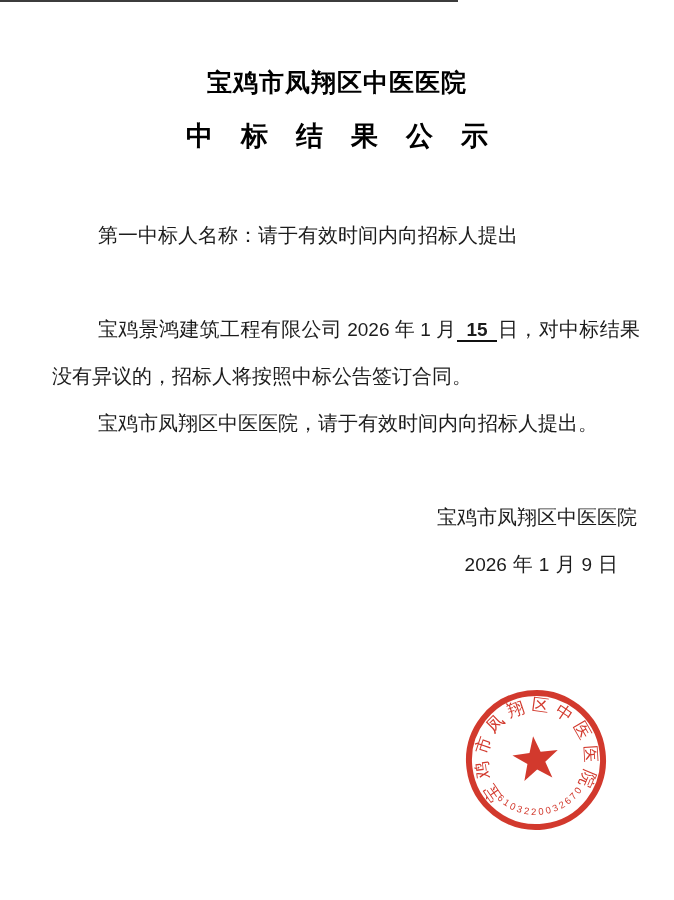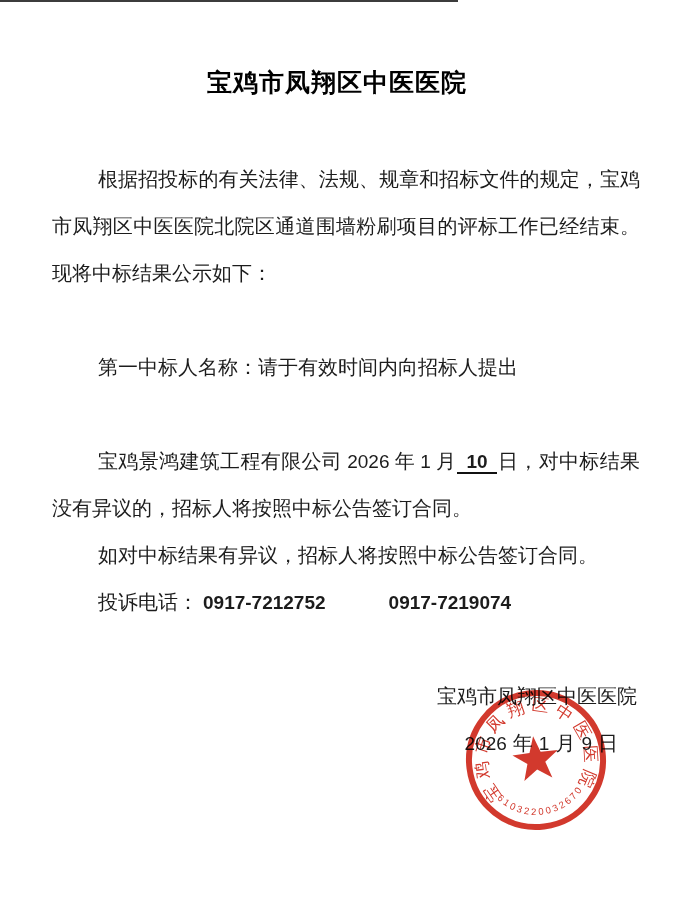--- a/index.html
+++ b/index.html
@@ -88,32 +88,31 @@
   }
 </style>
 </head>
 <body>
 
 <main class="page">
 
   <div class="scan-line"></div>
 
   <h1 class="title">宝鸡市凤翔区中医医院</h1>
+  <h2 class="subtitle">中标结果公示</h2>
 
   <section class="content">
 
-    <p class="para indent mb">根据招投标的有关法律、法规、规章和招标文件的规定，宝鸡市凤翔区中医医院北院区通道围墙粉刷项目的评标工作已经结束。现将中标结果公示如下：</p>
 
     <p class="para indent mb">第一中标人名称：请于有效时间内向招标人提出</p>
 
-    <p class="para indent"><span>宝鸡景鸿建筑工程有限公司</span><span class="num">2026</span><span>年</span><span class="num">1</span><span>月</span><span class="num underline-day">10</span><span>日</span><span>，对中标结果没有异议的，招标人将按照中标公告签订合同。</span></p>
+    <p class="para indent"><span>宝鸡景鸿建筑工程有限公司</span><span class="num">2026</span><span>年</span><span class="num">1</span><span>月</span><span class="num underline-day">15</span><span>日</span><span>，对中标结果没有异议的，招标人将按照中标公告签订合同。</span></p>
 
-    <p class="para indent">如对中标结果有异议，招标人将按照中标公告签订合同。</p>
+    <p class="para indent">宝鸡市凤翔区中医医院，请于有效时间内向招标人提出。</p>
 
-    <p class="para indent mb"><span>投诉电话：</span><span class="num bold">0917-7212752</span><span class="num bold phone2">0917-7219074</span></p>
 
   </section>
 
   <div class="signature">
     <div class="sig-org">宝鸡市凤翔区中医医院</div>
     <div class="sig-date"><span class="dnum">2026</span><span>年</span><span class="dnum">1</span><span>月</span><span class="dnum">9</span><span>日</span></div>
   </div>
 
   <svg class="seal" viewBox="0 0 164 164" xmlns="http://www.w3.org/2000/svg">
     <g transform="rotate(-7 82 82)">

